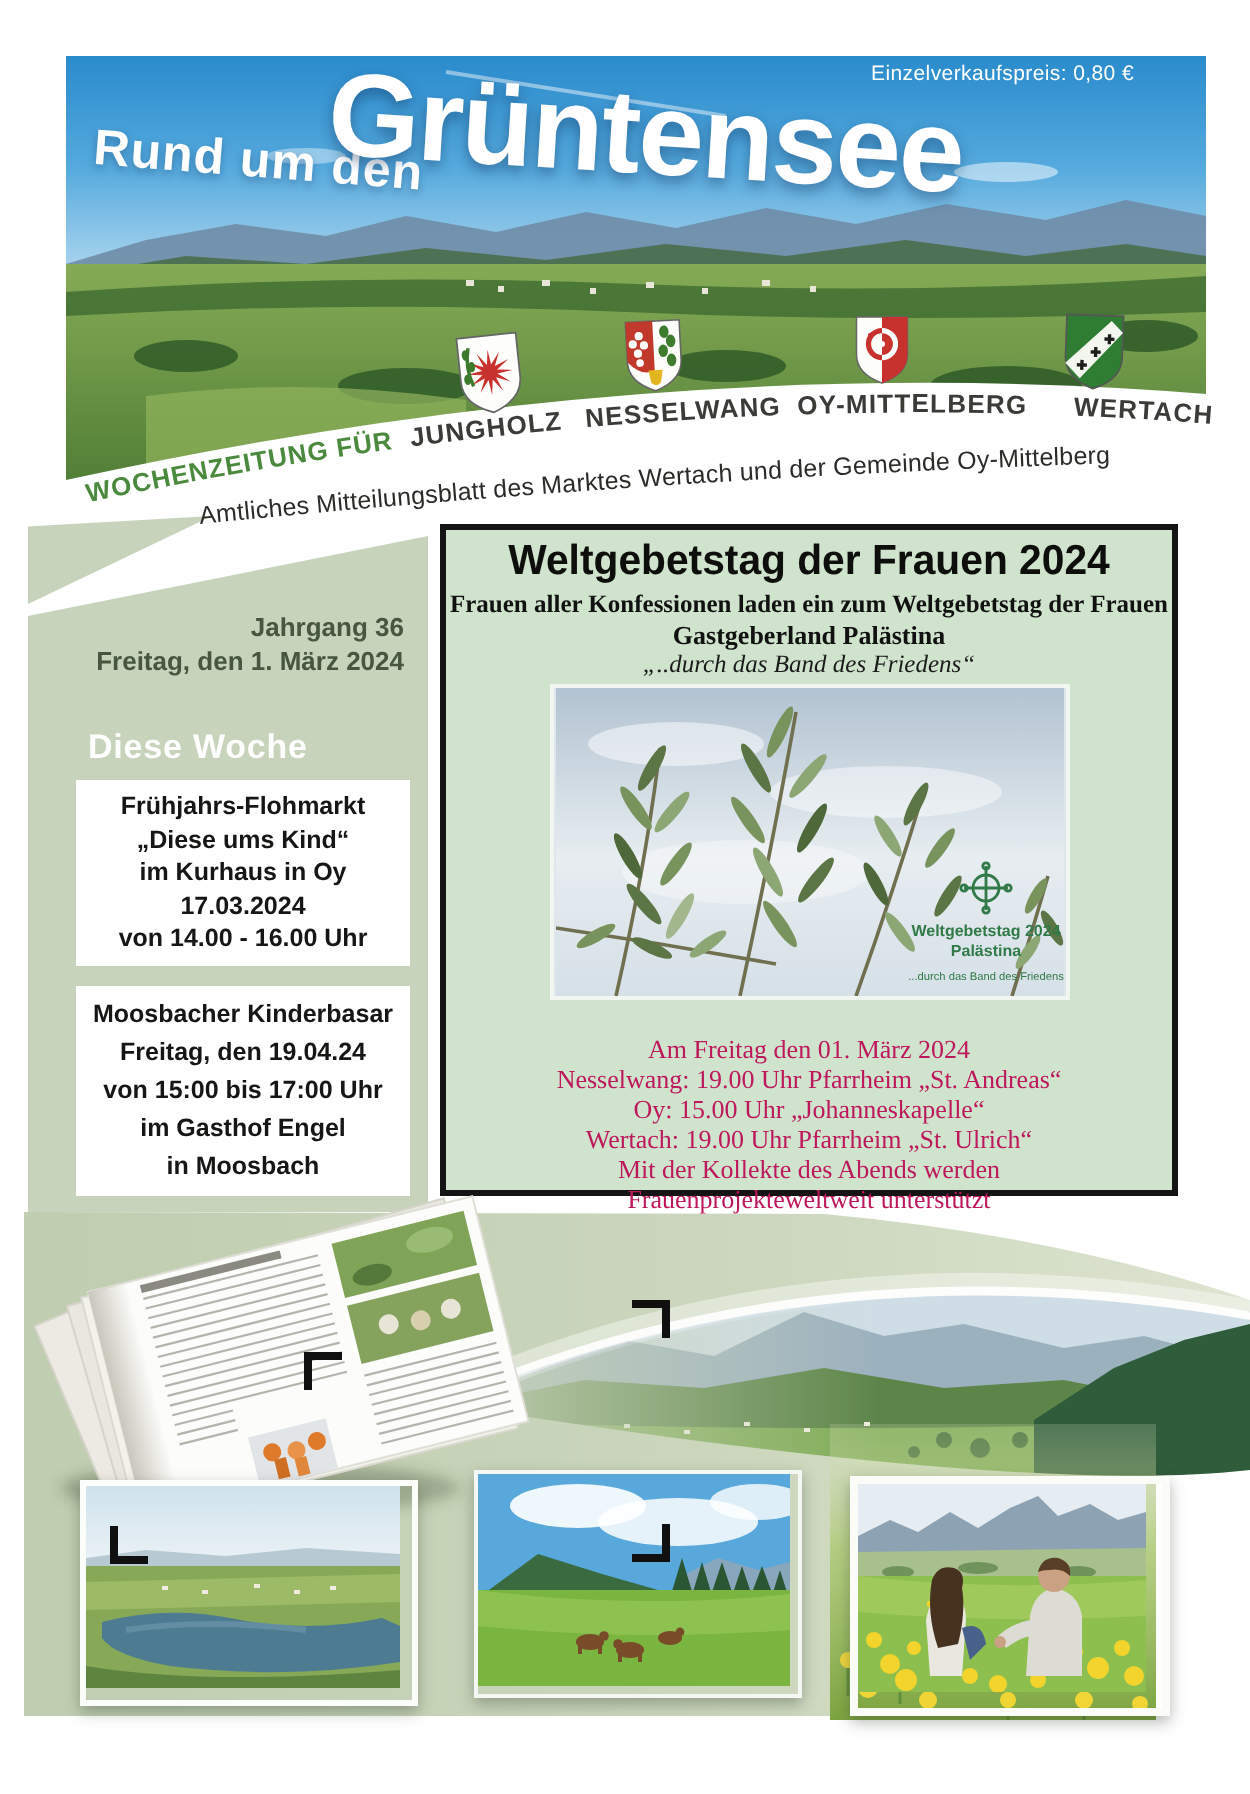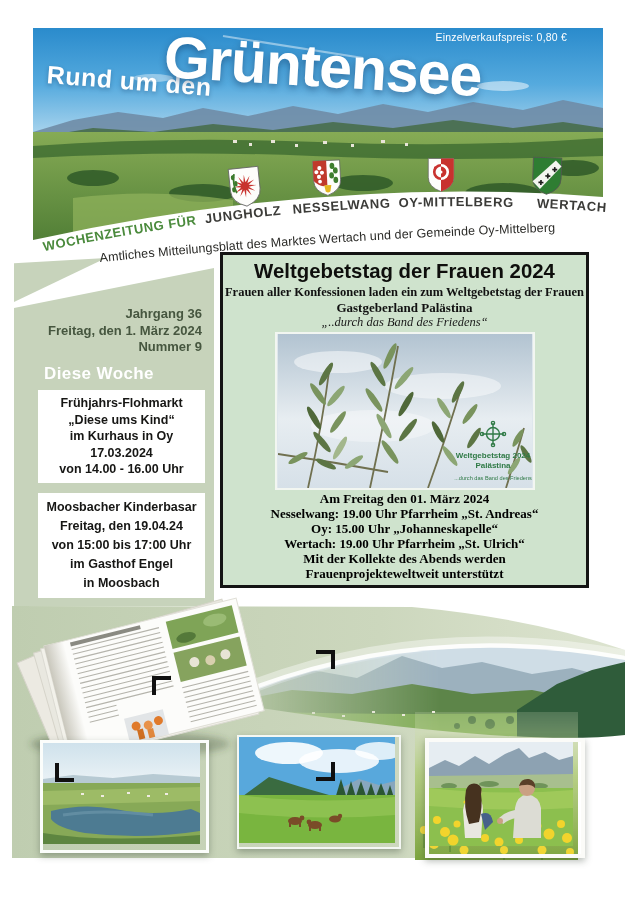--- a/index.html
+++ b/index.html
@@ -29,31 +29,31 @@
   #issue-block{right:12px;top:38px;text-align:right;color:#46563f;font-weight:bold;
       font-size:13px;line-height:16.5px;position:absolute;}
   #diese-woche{left:30px;top:96px;position:absolute;color:#fff;font-size:17px;
       font-weight:bold;letter-spacing:.4px;}
   .event-box{position:absolute;left:24px;width:167px;background:#fff;display:flex;
       flex-direction:column;justify-content:center;text-align:center;
       font-size:12.5px;font-weight:bold;color:#161614;}
   #event1{top:122px;height:93px;line-height:16.5px;}
   #event2{top:225px;height:105px;line-height:19px;}
   
-  #article{left:220px;top:252px;width:369px;height:336px;box-sizing:border-box;
+  #article{left:220px;top:262px;width:369px;height:336px;box-sizing:border-box;
       background:#cfe3cd;border:3px solid #141414;text-align:center;z-index:3;}
   #art-title{margin-top:4px;font-size:21px;font-weight:800;color:#0e0e0c;
       transform:scaleX(.97);line-height:24px;}
   .serif{font-family:"Liberation Serif","DejaVu Serif",serif;}
   #art-intro1{font-size:12.5px;font-weight:bold;line-height:15px;margin-top:2px;color:#111;}
   #art-intro2{font-size:13px;font-weight:bold;line-height:15px;color:#111;}
   #art-motto{font-size:12.5px;font-style:italic;line-height:14px;color:#1a1a1a;}
   #art-photo{position:relative;margin:3px auto 0;width:260px;height:158px;
       border:2px solid #f2f6f1;box-sizing:border-box;background:#dfe7ed;}
-  #schedule{margin-top:1px;font-size:13px;font-weight:bold;line-height:15px;color:#000000;}
+  #schedule{margin-top:17px;font-size:13px;font-weight:normal;line-height:15px;color:#be185d;}
   
   #band{left:12px;top:598px;width:613px;height:264px;z-index:1;}
   #newspaper{left:10px;top:596px;width:270px;height:170px;z-index:10;}
   .photo{z-index:30;box-shadow:0 3px 7px rgba(40,55,40,.35);overflow:hidden;}
   #photo1{left:40px;top:740px;width:163px;height:107px;border:3px solid #fbfdfb;}
   #photo2{left:237px;top:735px;width:160px;height:110px;border:2px solid #f4f7f3;}
   #photo3{left:425px;top:738px;width:152px;height:112px;border:4px solid #fbfbf8;}
   .mark{position:absolute;width:15px;height:15px;z-index:40;}
   #mark-np{left:152px;top:676px;border-top:4px solid #101010;border-left:4px solid #101010;}
   #mark-mtn{left:316px;top:650px;border-top:4px solid #101010;border-right:4px solid #101010;}
@@ -170,21 +170,20 @@
     <text class="muni-name"><textPath href="#namesArc" startOffset="362">OY-MITTELBERG</textPath></text>
     <text class="muni-name"><textPath href="#namesArc" startOffset="500">WERTACH</textPath></text>
     <text class="subtitle-arc"><textPath href="#subArc" startOffset="0">Amtliches Mitteilungsblatt des Marktes Wertach und der Gemeinde Oy-Mittelberg</textPath></text>
   </svg>
 
   <div class="abs" id="side-wedge"></div>
   <div class="abs" id="sidebar">
     <div id="issue-block">
       <div>Jahrgang 36</div>
       <div>Freitag, den 1. März 2024</div>
-      <div>Nummer 9</div>
     </div>
     <div id="diese-woche">Diese Woche</div>
     <div class="event-box" id="event1">
       <div>Frühjahrs-Flohmarkt</div>
       <div>„Diese ums Kind“</div>
       <div>im Kurhaus in Oy</div>
       <div>17.03.2024</div>
       <div>von 14.00 - 16.00 Uhr</div>
     </div>
     <div class="event-box" id="event2">

